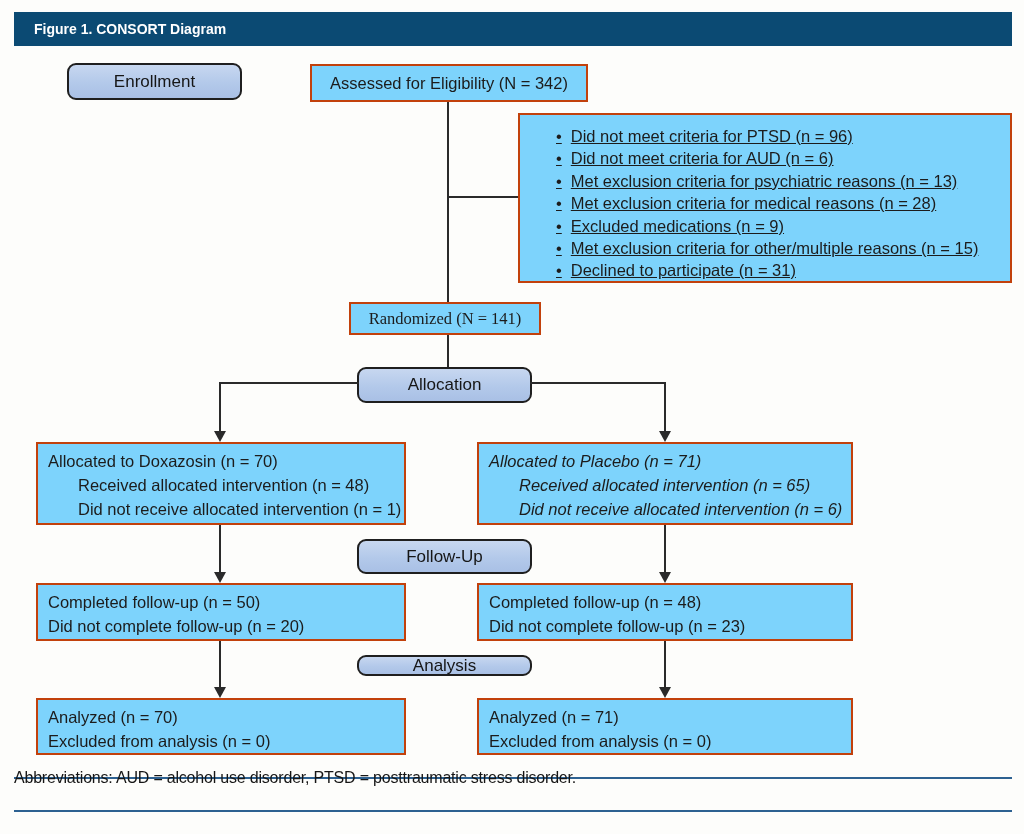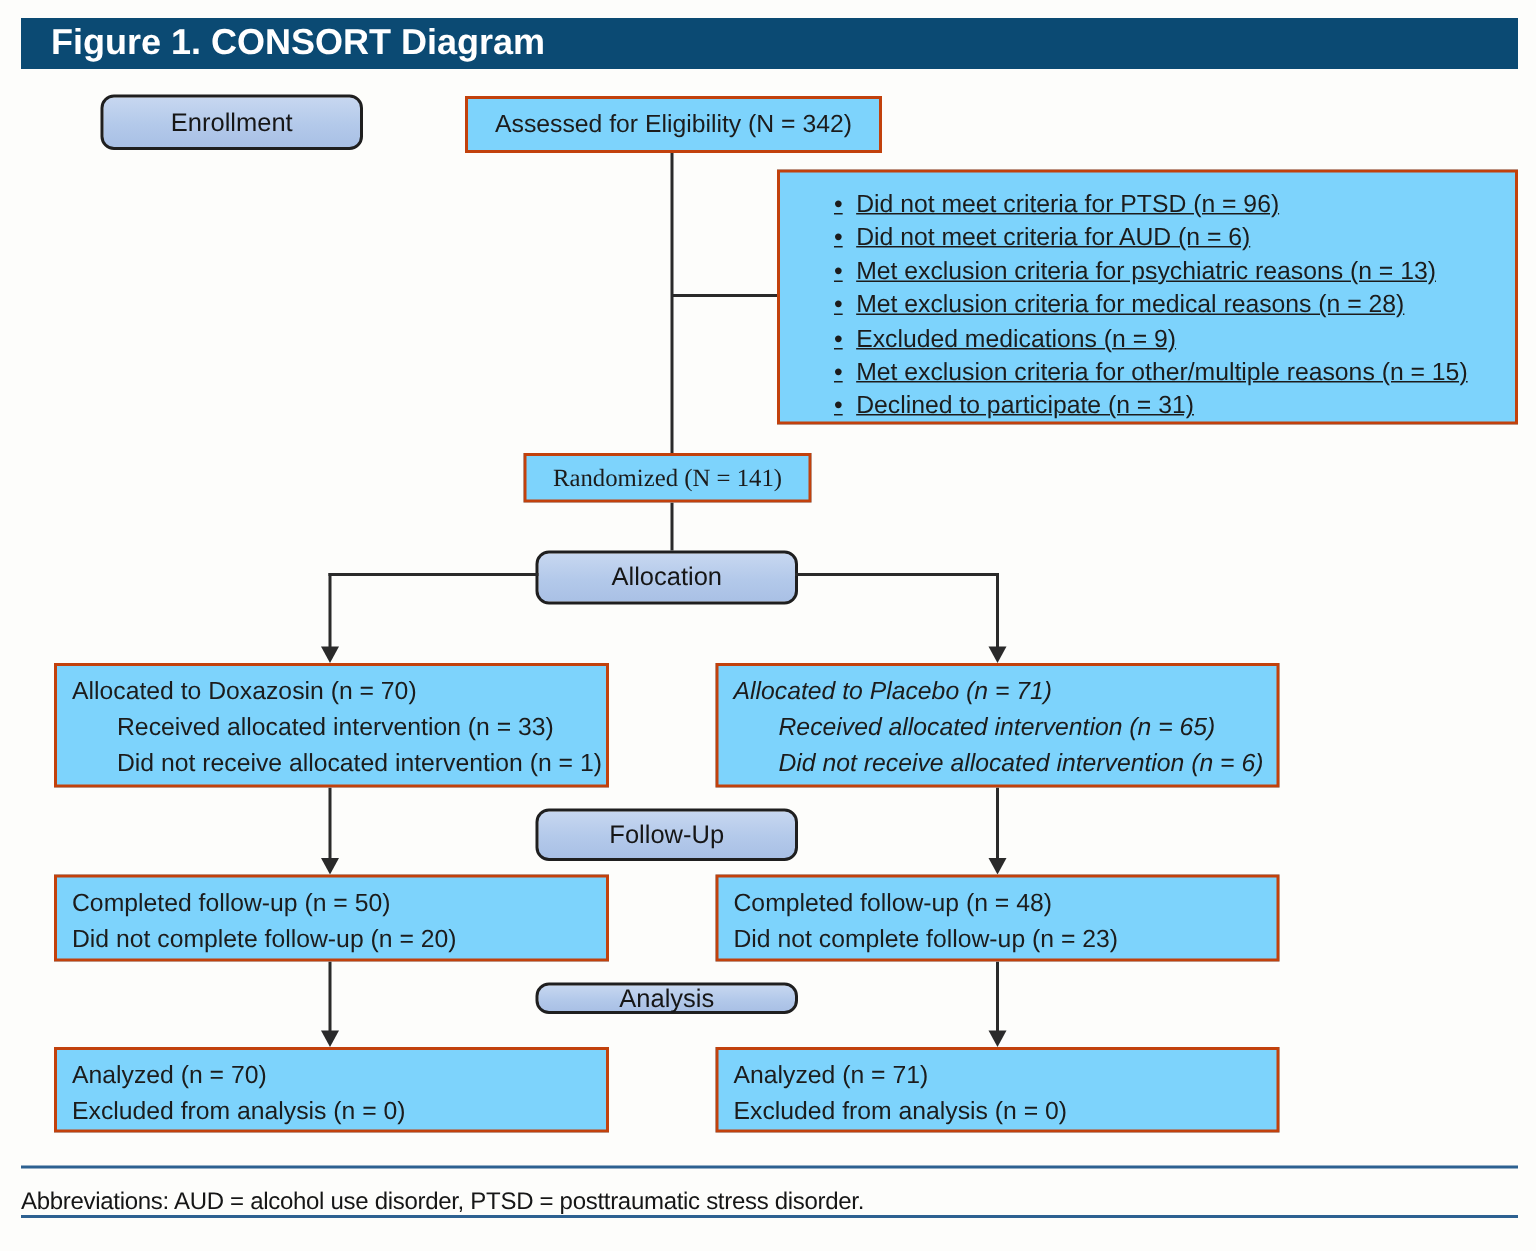--- a/index.html
+++ b/index.html
@@ -2,21 +2,21 @@
 <html><head>
 <meta charset="utf-8">
 <style>
   html,body{margin:0;padding:0;background:#ffffff;}
   .canvas{
     position:relative;width:1024px;height:834px;background:#fdfdfb;
     font-family:"Liberation Sans",sans-serif;color:#1c1c1c;overflow:hidden;
   }
   .titlebar{
     position:absolute;left:14px;top:12px;width:998px;height:34px;
-    background:#0b4a73;color:#ffffff;font-weight:bold;font-size:24px;
+    background:#0b4a73;color:#ffffff;font-weight:bold;font-size:14px;
     display:flex;align-items:center;padding-left:20px;box-sizing:border-box;
   }
   .pill{
     position:absolute;box-sizing:border-box;border:2px solid #1f1f1f;border-radius:9px;
     background:linear-gradient(180deg,#c7d7f0 0%,#b3c9ea 55%,#a9c0e5 100%);
     display:flex;align-items:center;justify-content:center;font-size:17px;color:#161616;
   }
   .box{
     position:absolute;box-sizing:border-box;background:#7dd3fc;border:2px solid #c2410c;
     font-size:16.5px;
@@ -31,21 +31,21 @@
   .vline,.hline{position:absolute;background:#2a2a2a;}
   .vline{width:2px;}
   .hline{height:2px;}
   .arrow{
     position:absolute;width:0;height:0;
     border-left:6px solid transparent;border-right:6px solid transparent;
     border-top:11px solid #2a2a2a;
   }
   .footline{position:absolute;left:14px;width:998px;height:2px;background:#2d6191;}
   .foottext{
-    position:absolute;left:14px;top:789px;height:26px;display:flex;align-items:center;
+    position:absolute;left:14px;top:765px;height:26px;display:flex;align-items:center;
     font-size:16px;letter-spacing:-0.2px;color:#161616;
   }
 </style>
 </head>
 <body>
 
 <div class="canvas">
 
   <div class="titlebar">
     <span>Figure 1. CONSORT Diagram</span>
@@ -100,21 +100,21 @@
         <li>Declined to participate (n = 31)</li>
       </ul>
   </div>
 
   <div class="box center" style="left:349px;top:302px;width:192px;height:33px;font-family:Liberation Serif, serif;">
     <span>Randomized (N = 141)</span>
   </div>
 
   <div class="box lines" style="left:36px;top:442px;width:370px;height:83px;">
     <div class="ln">Allocated to Doxazosin (n = 70)</div>
-    <div class="ln indent">Received allocated intervention (n = 33)</div>
+    <div class="ln indent">Received allocated intervention (n = 48)</div>
     <div class="ln indent">Did not receive allocated intervention (n = 1)</div>
   </div>
 
   <div class="box lines" style="left:477px;top:442px;width:376px;height:83px;font-style:italic;">
     <div class="ln">Allocated to Placebo (n = 71)</div>
     <div class="ln indent">Received allocated intervention (n = 65)</div>
     <div class="ln indent">Did not receive allocated intervention (n = 6)</div>
   </div>
 
   <div class="box lines" style="left:36px;top:583px;width:370px;height:58px;">

